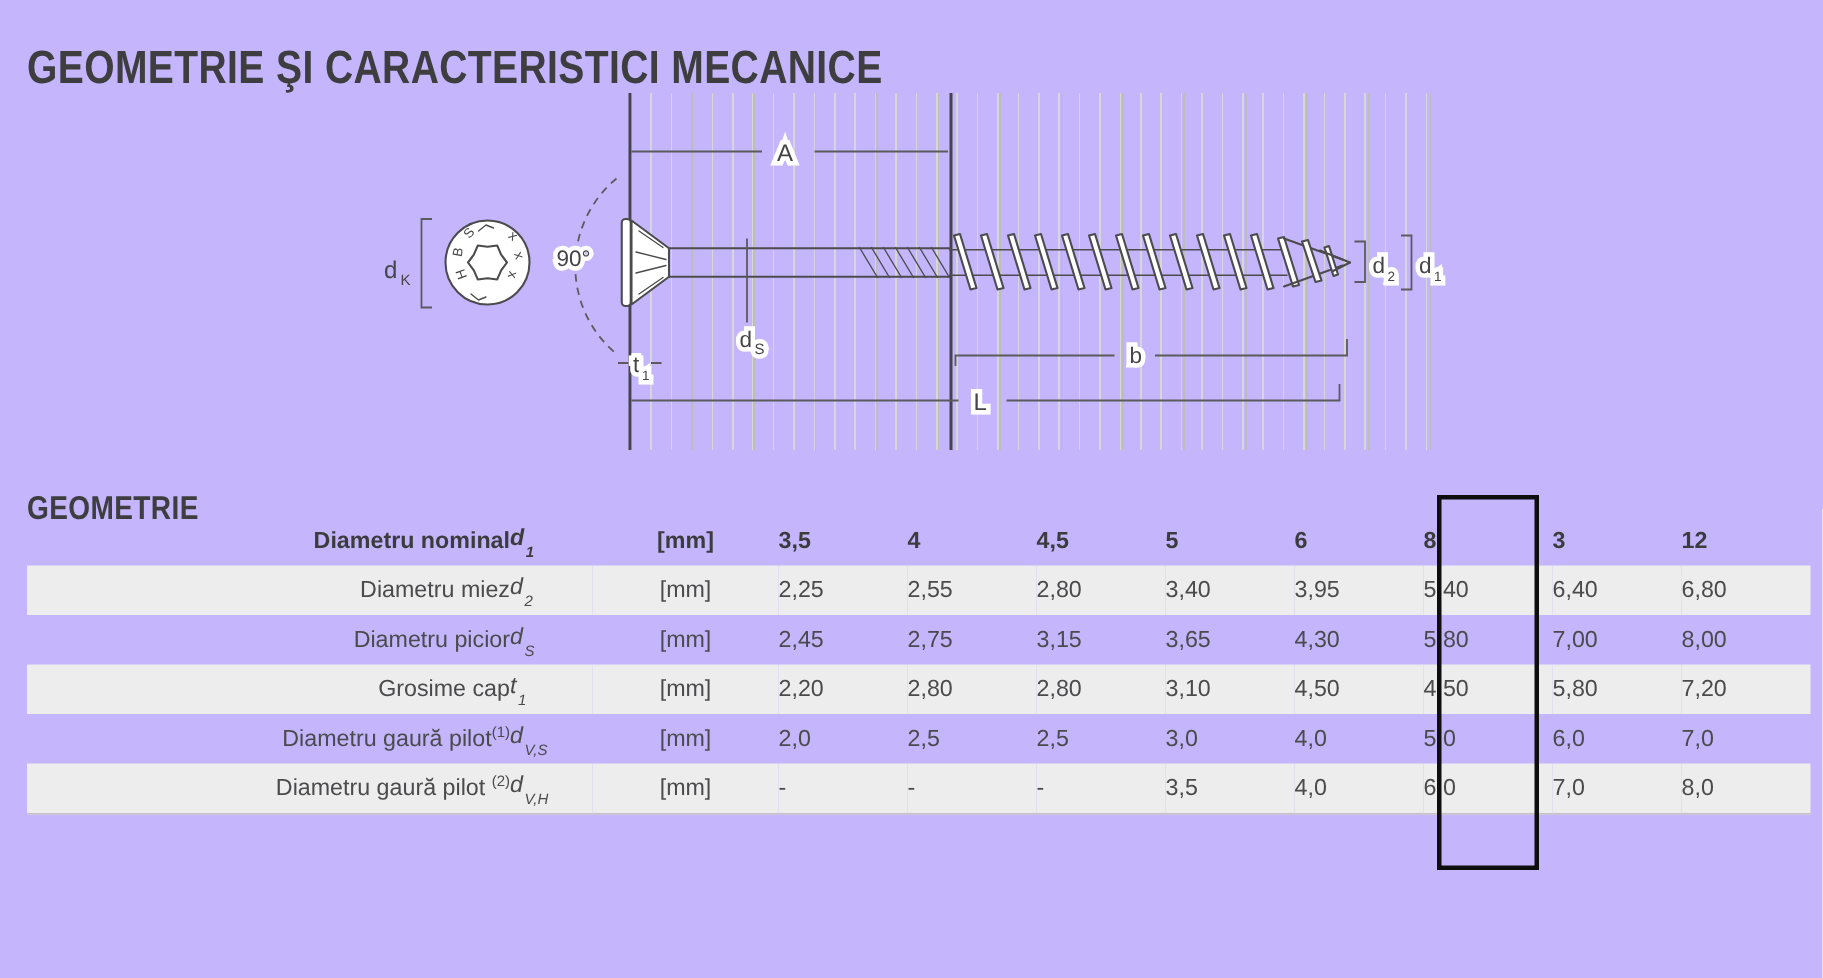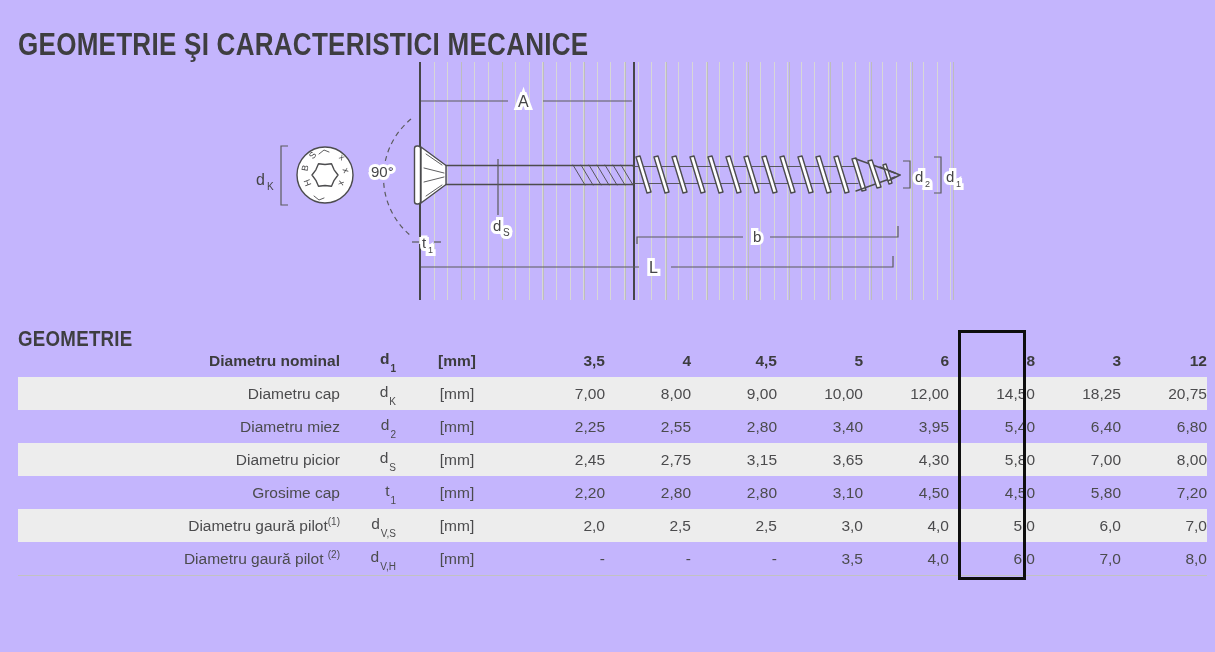--- a/index.html
+++ b/index.html
@@ -29,23 +29,23 @@
   .dtxt-xs{fill:#454547;font-size:9px;}
   .halo{paint-order:stroke;stroke:#ffffff;stroke-width:6px;}
   
   .geo-table{position:absolute;left:18px;top:344px;border-collapse:collapse;table-layout:fixed;
              font-size:15.5px;color:#4b4b4d;}
   .geo-table th,.geo-table td{padding:0;font-weight:normal;vertical-align:middle;height:33px;}
   .geo-table thead th{font-weight:bold;color:#3c3c3e;}
   .geo-table tbody tr:nth-child(odd){background:#ededed;}
   .geo-table tbody tr:last-child{border-bottom:1px solid #c2c2c2;margin-left:10px;}
   .c-label{text-align:right;padding-left:4px;}
-  .c-sym{text-align:right;}
+  .c-sym{text-align:left;font-style:italic;}
   .c-unit{text-align:center;padding-left:26px;}
-  .c-val{text-align:right;}
+  .c-val{text-align:left;}
   sub{font-size:10px;position:relative;top:3px;left:1px;}
   sup{font-size:10px;}
   .highlight-box{position:absolute;left:958px;top:330px;width:68px;height:250px;
                  border:3px solid #0e0e0e;box-sizing:border-box;pointer-events:none;}
   .footnotes{position:absolute;left:18px;top:580px;font-size:13.5px;color:#4a4a4c;line-height:20px;}
   .fn sup{font-size:10px;vertical-align:4px;}
 </style>
 </head>
 <body>
 
@@ -204,33 +204,20 @@
         <th class="c-val">4,5</th>
         <th class="c-val">5</th>
         <th class="c-val">6</th>
         <th class="c-val">8</th>
         <th class="c-val">3</th>
         <th class="c-val">12</th>
       </tr>
     </thead>
     <tbody>
       <tr>
-        <td class="c-label">Diametru cap</td>
-        <td class="c-sym"><span>d</span><sub>K</sub></td>
-        <td class="c-unit">[mm]</td>
-        <td class="c-val">7,00</td>
-        <td class="c-val">8,00</td>
-        <td class="c-val">9,00</td>
-        <td class="c-val">10,00</td>
-        <td class="c-val">12,00</td>
-        <td class="c-val">14,50</td>
-        <td class="c-val">18,25</td>
-        <td class="c-val">20,75</td>
-      </tr>
-      <tr>
         <td class="c-label">Diametru miez</td>
         <td class="c-sym"><span>d</span><sub>2</sub></td>
         <td class="c-unit">[mm]</td>
         <td class="c-val">2,25</td>
         <td class="c-val">2,55</td>
         <td class="c-val">2,80</td>
         <td class="c-val">3,40</td>
         <td class="c-val">3,95</td>
         <td class="c-val">5,40</td>
         <td class="c-val">6,40</td>

